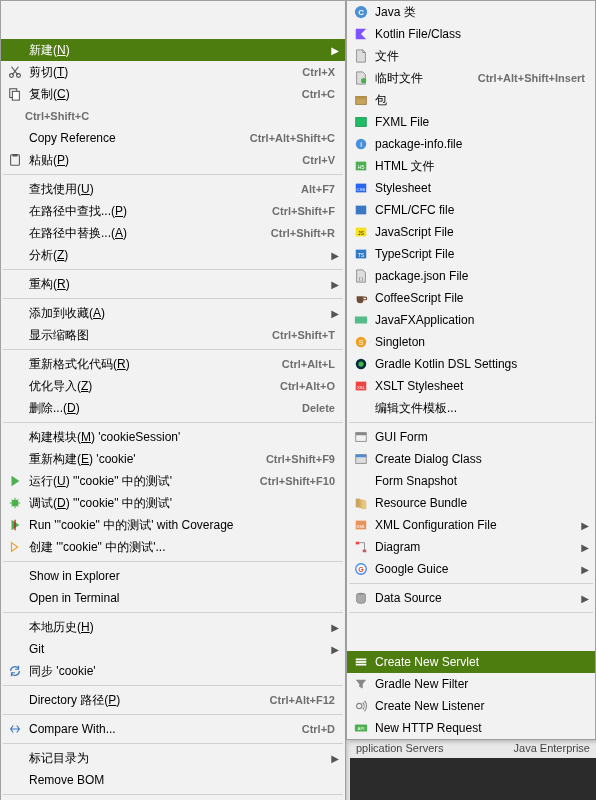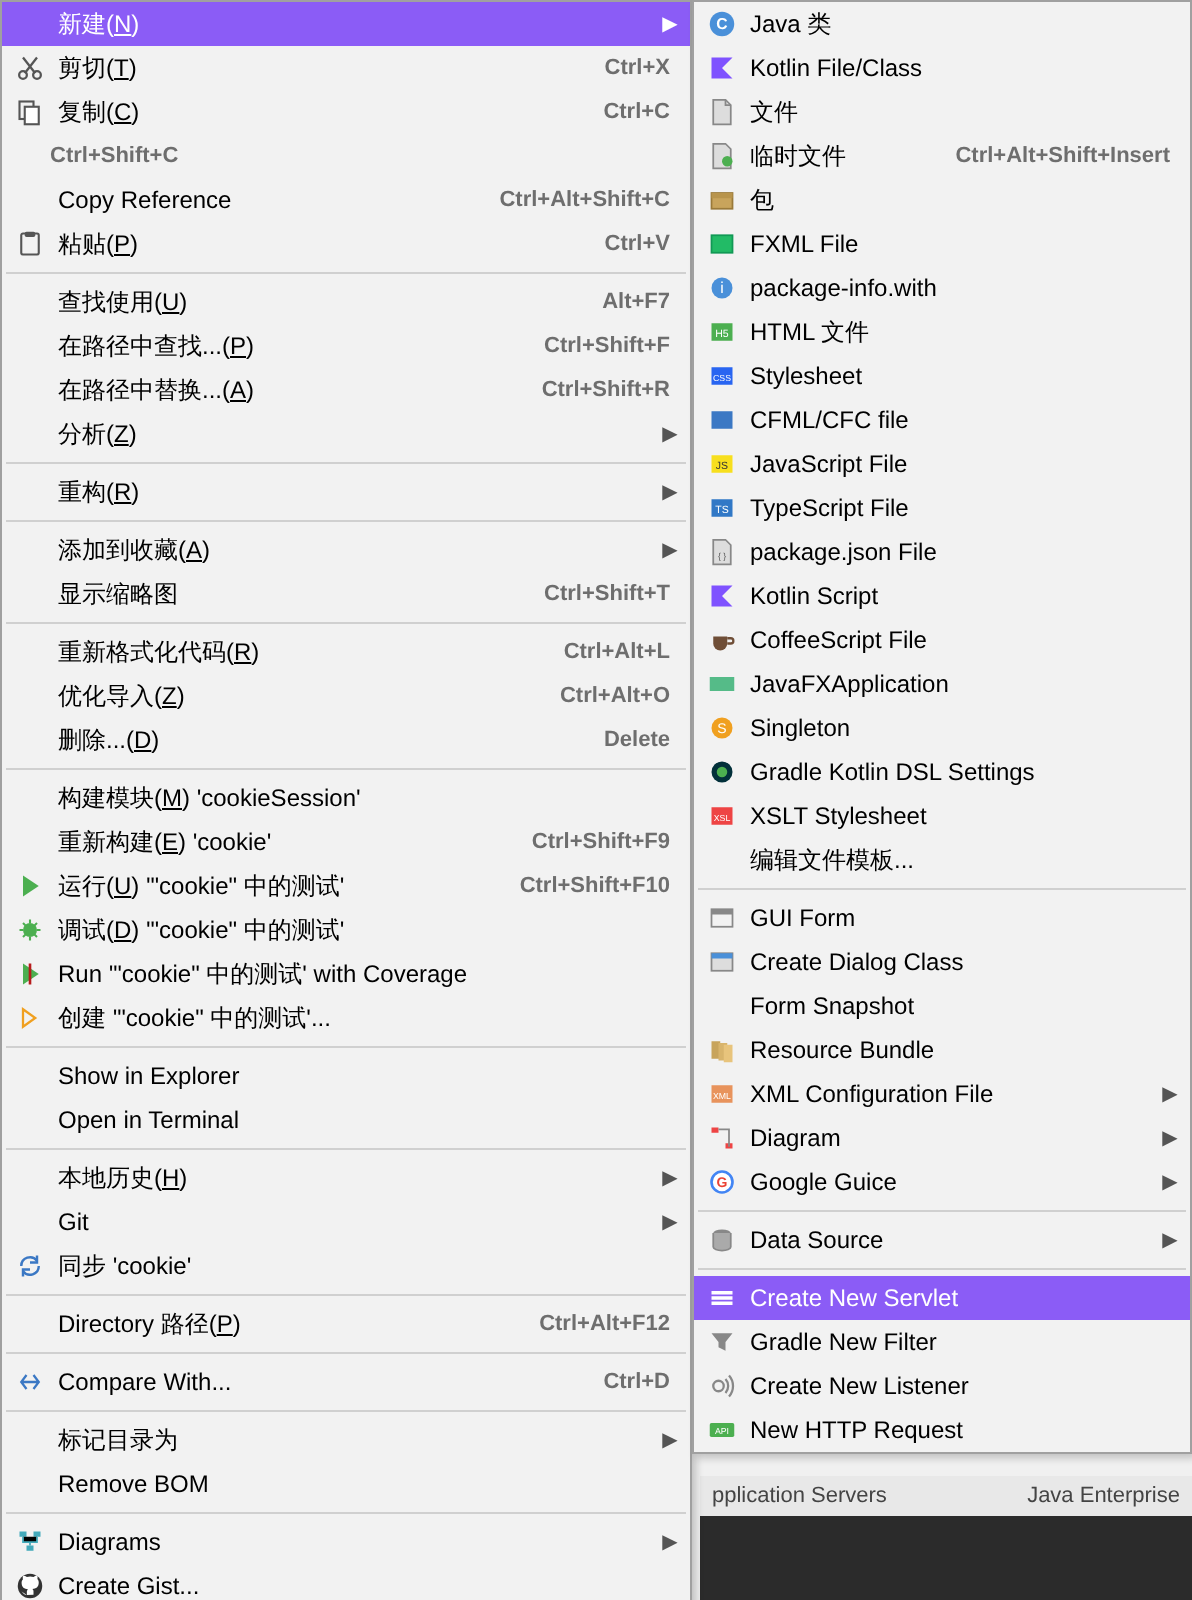--- a/index.html
+++ b/index.html
@@ -1,21 +1,21 @@
 <!DOCTYPE html>
 <html><head>
 <meta charset="utf-8">
 <style>
   * { margin: 0; padding: 0; box-sizing: border-box; }
   body { font-family: "Segoe UI", "Microsoft YaHei", sans-serif; font-size: 12px; background: #f0f0f0; width: 596px; height: 800px; overflow: hidden; position: relative; }
   .menu { position: absolute; background: #f2f2f2; border: 1px solid #a0a0a0; box-shadow: 2px 2px 4px rgba(0,0,0,0.2); }
   .menu-left { left: 0; top: 0; width: 346px; }
   .menu-right { left: 346px; top: 0; width: 250px; }
   .item { display: flex; align-items: center; height: 22px; padding: 0 4px; cursor: default; }
-  .item.highlight { background: #8b5cf6; color: #fff; }
+  .item.highlight { background: #4d7c0f; color: #fff; margin-top: 38px; }
   .icon-slot { width: 20px; height: 18px; display: flex; align-items: center; justify-content: center; flex-shrink: 0; }
   .icon-slot svg { width: 14px; height: 14px; }
   .label { flex: 1; padding-left: 4px; white-space: nowrap; overflow: hidden; }
   .shortcut { color: #6e6e6e; padding-right: 6px; font-size: 11px; font-weight: bold; }
   .arrow { width: 12px; text-align: center; font-size: 10px; color: #555; }
   .item.highlight .arrow { color: #fff; }
   .sep { height: 1px; background: #d0d0d0; margin: 3px 2px; }
   u { text-decoration: underline; }
   .bg-status { position:absolute; bottom:42px; left:350px; right:0; height:20px; background:#e8e8e8; display:flex; align-items:center; font-size:11px; color:#444; justify-content:space-between; padding:0 6px;}
   .bg-dark { position:absolute; bottom:0; left:350px; right:0; height:42px; background:#2b2b2b; }
@@ -306,21 +306,21 @@
       </span>
       <span class="label">FXML File</span>
     </div>
     <div class="item">
       <span class="icon-slot">
         <svg viewBox="0 0 16 16">
           <circle cx="8" cy="8" r="6" fill="#4a90d9"></circle>
           <text x="8" y="11" text-anchor="middle" font-size="9" fill="#fff">i</text>
         </svg>
       </span>
-      <span class="label">package-info.with</span>
+      <span class="label">package-info.file</span>
     </div>
     <div class="item">
       <span class="icon-slot">
         <svg viewBox="0 0 16 16">
           <rect x="2" y="3" width="12" height="10" fill="#4caf50"></rect>
           <text x="8" y="11" text-anchor="middle" font-size="6" fill="#fff">H5</text>
         </svg>
       </span>
       <span class="label">HTML 文件</span>
     </div>
@@ -360,28 +360,20 @@
       <span class="label">TypeScript File</span>
     </div>
     <div class="item">
       <span class="icon-slot">
         <svg viewBox="0 0 16 16">
           <path d="M3 1h7l3 3v11H3z" fill="#ddd" stroke="#888"></path>
           <text x="8" y="12" text-anchor="middle" font-size="5" fill="#555">{ }</text>
         </svg>
       </span>
       <span class="label">package.json File</span>
-    </div>
-    <div class="item">
-      <span class="icon-slot">
-        <svg viewBox="0 0 16 16">
-          <path d="M2 2h12L8 8l6 6H2z" fill="#7f52ff"></path>
-        </svg>
-      </span>
-      <span class="label">Kotlin Script</span>
     </div>
     <div class="item">
       <span class="icon-slot">
         <svg viewBox="0 0 16 16">
           <path d="M3 6h8v4a4 4 0 0 1-8 0z" fill="#6f4e37"></path>
           <path d="M11 7h2a1 1 0 0 1 0 3h-2" fill="none" stroke="#6f4e37" stroke-width="1.3"></path>
         </svg>
       </span>
       <span class="label">CoffeeScript File</span>
     </div>

